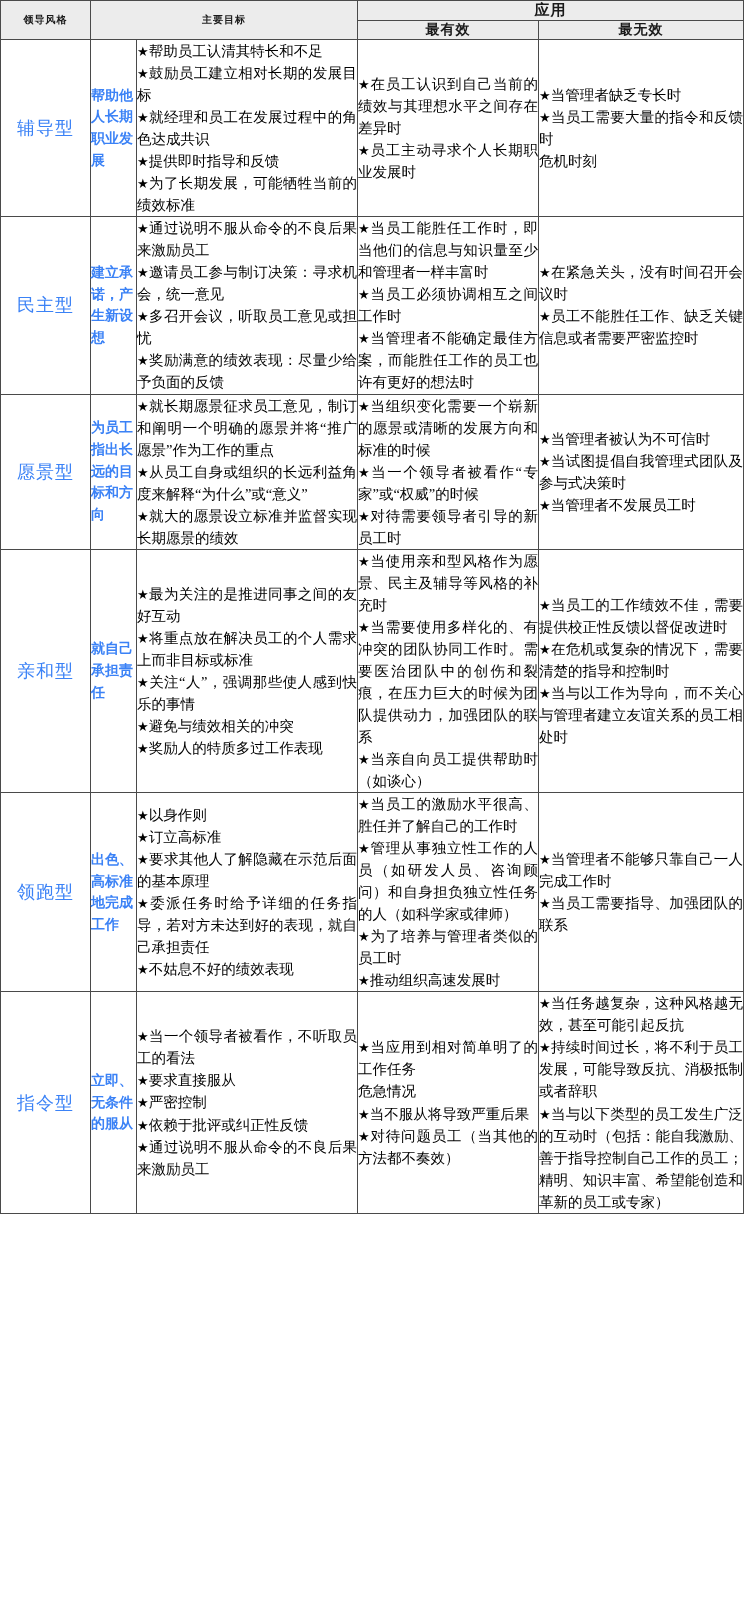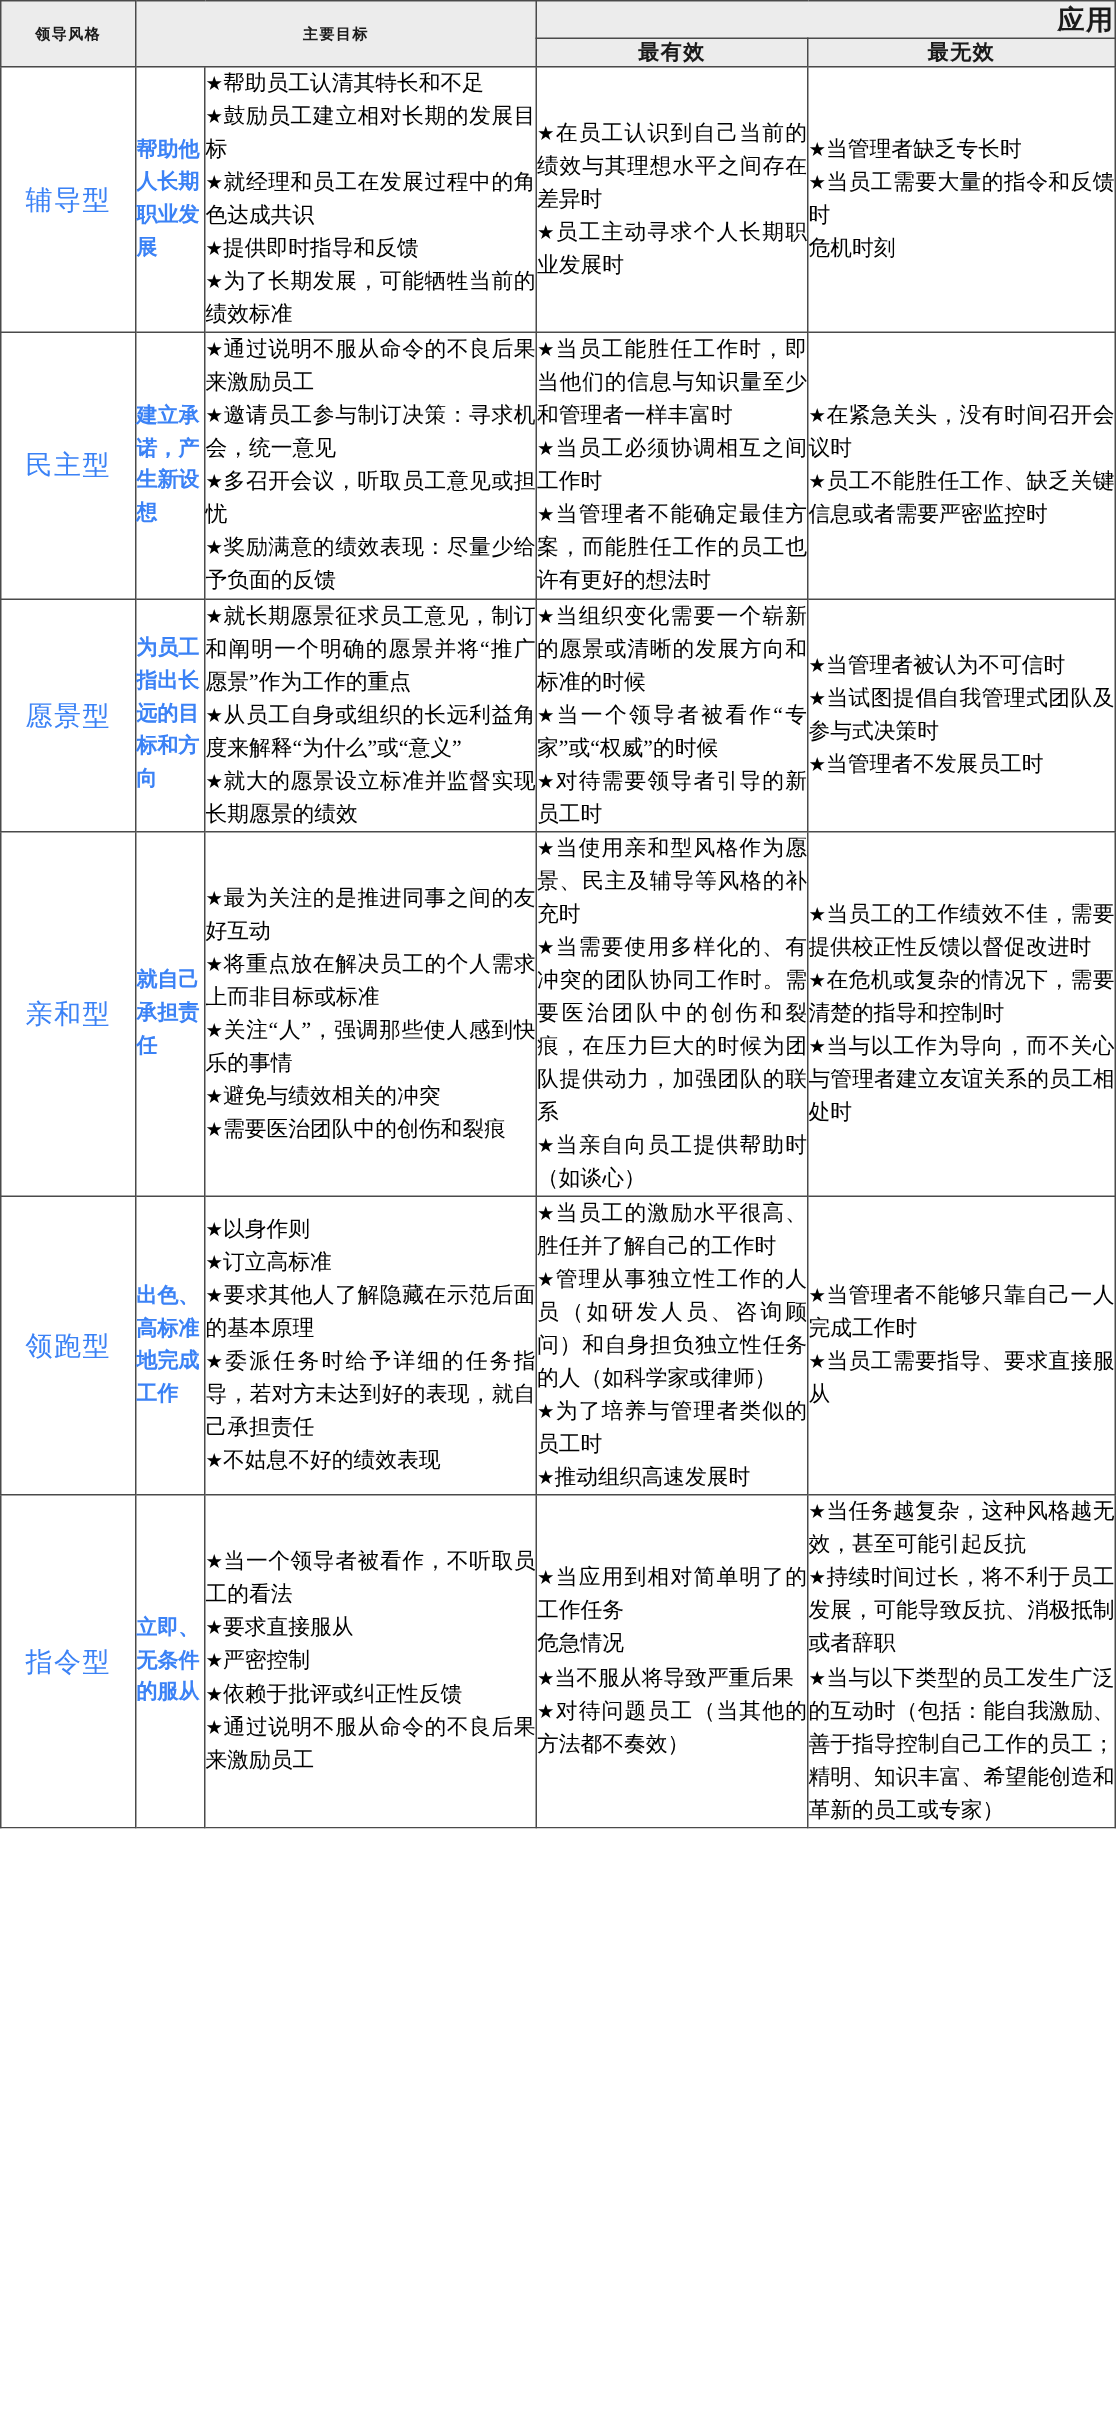--- a/index.html
+++ b/index.html
@@ -25,21 +25,21 @@
   
   .hdr {
     background: #ececec;
     text-align: center;
     font-weight: bold;
     font-size: 10px;
     color: #1a1a1a;
     letter-spacing: 1px;
     padding: 8px 2px;
   }
-  .hdr-apply { font-size: 18px; text-align: right; }
+  .hdr-apply { font-size: 15px; }
   .hdr-sub { font-size: 14px; padding: 9px 2px; }
 
   
   col.c-style  { width: 90px; }
   col.c-red    { width: 46px; }
   col.c-goal   { width: 221px; }
   col.c-best   { width: 181px; }
   col.c-worst  { width: 205px; }
 
   
@@ -161,21 +161,21 @@
         </td>
       </tr>
       <tr>
         <td class="style-name center-mid">亲和型</td>
         <td class="red-goal center-mid">就自己承担责任</td>
         <td class="cell-text center-mid">
           <p class="bullet">最为关注的是推进同事之间的友好互动</p>
           <p class="bullet">将重点放在解决员工的个人需求上而非目标或标准</p>
           <p class="bullet">关注“人”，强调那些使人感到快乐的事情</p>
           <p class="bullet">避免与绩效相关的冲突</p>
-          <p class="bullet">需要医治团队中的创伤和裂痕</p>
+          <p class="bullet">奖励人的特质多过工作表现</p>
         </td>
         <td class="cell-text pad-best center-mid">
           <p class="bullet">当使用亲和型风格作为愿景、民主及辅导等风格的补充时</p>
           <p class="bullet">当需要使用多样化的、有冲突的团队协同工作时。需要医治团队中的创伤和裂痕，在压力巨大的时候为团队提供动力，加强团队的联系</p>
           <p class="bullet">当亲自向员工提供帮助时（如谈心）</p>
         </td>
         <td class="cell-text pad-worst center-mid">
           <p class="bullet">当员工的工作绩效不佳，需要提供校正性反馈以督促改进时</p>
           <p class="bullet">在危机或复杂的情况下，需要清楚的指导和控制时</p>
           <p class="bullet">当与以工作为导向，而不关心与管理者建立友谊关系的员工相处时</p>
@@ -192,21 +192,21 @@
           <p class="bullet">不姑息不好的绩效表现</p>
         </td>
         <td class="cell-text pad-best center-mid">
           <p class="bullet">当员工的激励水平很高、胜任并了解自己的工作时</p>
           <p class="bullet">管理从事独立性工作的人员（如研发人员、咨询顾问）和自身担负独立性任务的人（如科学家或律师）</p>
           <p class="bullet">为了培养与管理者类似的员工时</p>
           <p class="bullet">推动组织高速发展时</p>
         </td>
         <td class="cell-text pad-worst center-mid">
           <p class="bullet">当管理者不能够只靠自己一人完成工作时</p>
-          <p class="bullet">当员工需要指导、要求直接服从</p>
+          <p class="bullet">当员工需要指导、加强团队的联系</p>
         </td>
       </tr>
       <tr>
         <td class="style-name center-mid">指令型</td>
         <td class="red-goal center-mid">立即、无条件的服从</td>
         <td class="cell-text center-mid">
           <p class="bullet">当一个领导者被看作，不听取员工的看法</p>
           <p class="bullet">要求直接服从</p>
           <p class="bullet">严密控制</p>
           <p class="bullet">依赖于批评或纠正性反馈</p>

